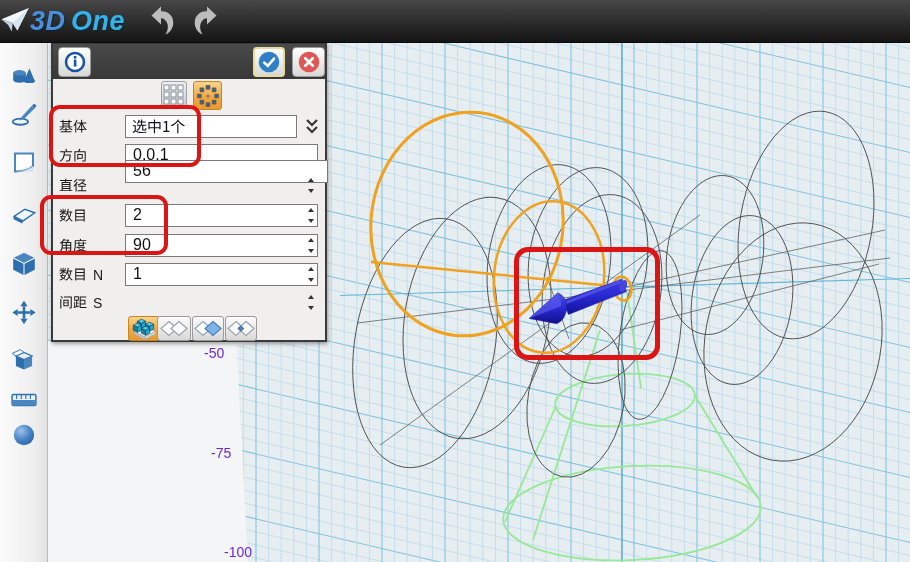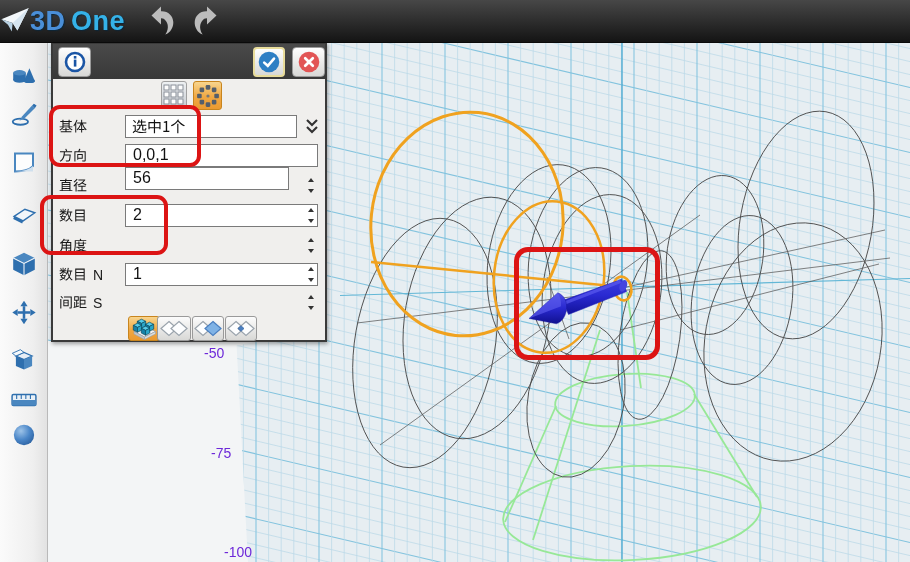--- a/index.html
+++ b/index.html
@@ -1,17 +1,17 @@
 <!DOCTYPE html>
 <html><head><meta charset="utf-8"><style>
 *{margin:0;padding:0;box-sizing:border-box}
 html,body{width:910px;height:562px;overflow:hidden;font-family:"Liberation Sans",sans-serif;background:#fff}
 #stage{position:relative;width:910px;height:562px}
 #topbar{position:absolute;left:0;top:0;width:910px;height:43px;background:linear-gradient(#474747,#303030 45%,#141414);border-bottom:1px solid #0a0a0a;z-index:30}
-#logo3d,#logoone{position:absolute;top:6px;font-weight:bold;font-size:27px;letter-spacing:0.5px;text-shadow:1px 1px 1px #0d2638}
+#logo3d,#logoone{position:absolute;top:6px;font-style:italic;font-weight:bold;font-size:27px;letter-spacing:0.5px;text-shadow:1px 1px 1px #0d2638}
 #logo3d{left:30px;color:#4a8fd8}
 #logoone{left:71px;color:#35b2e8}
 #sidebar{position:absolute;left:0;top:43px;width:48px;height:519px;background:linear-gradient(90deg,#fbfbfb,#efefef 70%,#e2e2e2);border-right:1px solid #b9b9b9;z-index:5}
 .sic{position:absolute;left:50%;transform:translateX(-50%)}
 #wedge{position:absolute;left:48px;top:341px;width:210px;height:221px;z-index:4}
 .axlab{position:absolute;color:#6d28d9;font-size:14px;z-index:6}
 #dialog{position:absolute;left:51px;top:42px;width:276px;height:300px;background:#f0efed;border:2px solid #3a3a3a;box-shadow:1px 2px 4px rgba(0,0,0,0.35);z-index:10}
 #dhead{position:absolute;left:0;top:0;width:100%;height:35px;background:linear-gradient(#4a4a4a,#383838)}
 .hbtn{position:absolute;top:3px;height:30px;border:1px solid #9a9a9a;border-radius:4px;background:linear-gradient(#fefefe,#d8d8d6);display:flex;align-items:center;justify-content:center}
 .tbtn{position:absolute;border:1px solid #a0a0a0;border-radius:3px;background:linear-gradient(#eef1f3,#c9cdd2);display:flex;align-items:center;justify-content:center}
@@ -342,36 +342,37 @@
 <path d="M3 2 L8 7 L13 2" fill="none" stroke="#333" stroke-width="2.1"></path>
 <path d="M3 9 L8 14 L13 9" fill="none" stroke="#333" stroke-width="2.1"></path>
       </svg>
 <svg class="labsvg" style="top:103.5px" width="48" height="17" viewBox="0 0 48 17">
         <path transform="translate(0,12.5)" d="M6.16 -11.452C6.524 -10.794 6.944 -9.898 7.112 -9.338000000000001H0.9520000000000001V-8.316H4.774C4.606 -5.096 4.256 -1.47 0.644 0.322C0.924 0.518 1.26 0.882 1.414 1.1480000000000001C4.074 -0.23800000000000002 5.124 -2.562 5.572 -5.054H10.584C10.36 -1.8900000000000001 10.08 -0.532 9.674 -0.168C9.492 -0.028 9.31 0.0 9.002 0.0C8.624 0.0 7.644 -0.014 6.636 -0.098C6.846 0.182 6.986 0.616 7.014 0.924C7.952 0.994 8.876 1.008 9.366 0.966C9.912 0.9380000000000001 10.262 0.84 10.584 0.47600000000000003C11.13 -0.07 11.41 -1.596 11.69 -5.572C11.718 -5.726 11.732000000000001 -6.0760000000000005 11.732000000000001 -6.0760000000000005H5.74C5.824 -6.8180000000000005 5.88 -7.574 5.922 -8.316H13.104000000000001V-9.338000000000001H7.196L8.19 -9.772C7.994 -10.332 7.5600000000000005 -11.186 7.168 -11.844Z M20.132 -11.788C19.936 -11.074 19.586 -10.094 19.236 -9.338000000000001H15.386V1.12H16.422V-8.316H25.648V-0.28C25.648 -0.028 25.564 0.056 25.284 0.056C24.990000000000002 0.07 24.024 0.084 23.016 0.028C23.17 0.336 23.323999999999998 0.8260000000000001 23.380000000000003 1.12C24.668 1.12 25.536 1.106 26.04 0.9380000000000001C26.53 0.756 26.698 0.42 26.698 -0.28V-9.338000000000001H20.398C20.748 -10.01 21.126 -10.822000000000001 21.434 -11.578ZM19.222 -5.516H22.764V-2.7720000000000002H19.222ZM18.256 -6.454V-0.812H19.222V-1.82H23.744V-6.454Z" fill="#1a1a1a"></path>
       </svg>
 <div class="fld" style="top:99.5px;width:193px">0,0,1</div>
 <svg class="labsvg" style="top:133.5px" width="48" height="17" viewBox="0 0 48 17">
         <path transform="translate(0,12.5)" d="M2.646 -8.484V-0.364H0.644V0.602H13.384V-0.364H11.452V-8.484H6.958L7.196 -9.604000000000001H12.950000000000001V-10.542H7.364L7.5600000000000005 -11.662L6.398000000000001 -11.774000000000001L6.272 -10.542H1.05V-9.604000000000001H6.146L5.95 -8.484ZM3.668 -5.586H10.388V-4.466H3.668ZM3.668 -6.398000000000001V-7.588H10.388V-6.398000000000001ZM3.668 -3.654H10.388V-2.436H3.668ZM3.668 -0.364V-1.624H10.388V-0.364Z M17.598 -11.732000000000001C16.996 -10.738 15.778 -9.576 14.686 -8.848C14.868 -8.638 15.134 -8.232 15.246 -7.98C16.478 -8.82 17.78 -10.122 18.592 -11.34ZM19.376 -11.018V-10.052H24.752000000000002C23.323999999999998 -8.204 20.706 -6.664 18.368000000000002 -5.894C18.592 -5.684 18.858 -5.292 18.998 -5.04C20.356 -5.53 21.77 -6.23 23.044 -7.112C24.387999999999998 -6.524 25.984 -5.684 26.810000000000002 -5.124L27.398 -5.992C26.6 -6.496 25.158 -7.196 23.898 -7.742C24.934 -8.568 25.816000000000003 -9.534 26.418 -10.626L25.662 -11.06L25.466 -11.018ZM19.376 -4.648V-3.668H22.456V-0.252H18.508V0.728H27.384V-0.252H23.52V-3.668H26.558V-4.648ZM17.836 -8.638C17.052 -7.196 15.736 -5.7540000000000004 14.504 -4.83C14.672 -4.578 14.966 -4.046 15.064 -3.822C15.554 -4.214 16.044 -4.69 16.534 -5.222V1.12H17.598V-6.496C18.032 -7.07 18.438 -7.672000000000001 18.774 -8.274000000000001Z" fill="#1a1a1a"></path>
       </svg>
-<div class="fld" style="top:123px;width:164px">56</div>
+<div class="fld" style="top:116px;width:203px">56</div>
 <div class="spin" style="top:129.5px">
         <span class="su"></span>
         <span class="sd"></span>
       </div>
 <svg class="labsvg" style="top:164px" width="48" height="17" viewBox="0 0 48 17">
         <path transform="translate(0,12.5)" d="M6.202 -11.494C5.95 -10.948 5.502 -10.122 5.152 -9.632L5.838 -9.296C6.202 -9.758000000000001 6.678 -10.458 7.0840000000000005 -11.102ZM1.232 -11.102C1.596 -10.514 1.974 -9.744 2.1 -9.254L2.898 -9.604000000000001C2.7720000000000002 -10.108 2.394 -10.864 2.0020000000000002 -11.41ZM5.74 -3.64C5.418 -2.912 4.97 -2.2960000000000003 4.438 -1.764C3.906 -2.0300000000000002 3.36 -2.2960000000000003 2.842 -2.52C3.0380000000000003 -2.856 3.262 -3.234 3.458 -3.64ZM1.54 -2.142C2.226 -1.8760000000000001 2.996 -1.526 3.696 -1.162C2.8000000000000003 -0.518 1.722 -0.07 0.5740000000000001 0.196C0.756 0.392 0.98 0.756 1.078 1.008C2.366 0.658 3.556 0.112 4.564 -0.7000000000000001C5.026 -0.42 5.446 -0.154 5.768 0.084L6.44 -0.602C6.118 -0.8260000000000001 5.712 -1.078 5.25 -1.33C5.992 -2.128 6.58 -3.108 6.93 -4.3260000000000005L6.356 -4.564L6.188 -4.522H3.892L4.2 -5.25L3.262 -5.418C3.164 -5.138 3.024 -4.83 2.884 -4.522H0.98V-3.64H2.45C2.156 -3.08 1.834 -2.562 1.54 -2.142ZM3.598 -11.774000000000001V-9.156H0.7000000000000001V-8.288H3.2760000000000002C2.604 -7.378 1.526 -6.51 0.546 -6.09C0.756 -5.894 0.994 -5.53 1.12 -5.292C1.974 -5.7540000000000004 2.898 -6.538 3.598 -7.364V-5.656H4.578V-7.5600000000000005C5.25 -7.07 6.104 -6.412 6.454 -6.09L7.042 -6.846C6.706 -7.0840000000000005 5.474 -7.868 4.788 -8.288H7.434V-9.156H4.578V-11.774000000000001ZM8.806000000000001 -11.648C8.456 -9.184000000000001 7.8260000000000005 -6.832 6.734 -5.362C6.958 -5.222 7.364 -4.886 7.532 -4.718C7.896 -5.236 8.204 -5.852 8.484 -6.538C8.792 -5.166 9.198 -3.892 9.716000000000001 -2.786C8.932 -1.456 7.84 -0.434 6.314 0.308C6.51 0.518 6.804 0.9380000000000001 6.902 1.162C8.33 0.392 9.408 -0.5740000000000001 10.234 -1.806C10.934000000000001 -0.616 11.802 0.336 12.894 0.994C13.062 0.728 13.370000000000001 0.364 13.608 0.168C12.432 -0.462 11.508000000000001 -1.484 10.794 -2.7720000000000002C11.536 -4.214 12.012 -5.964 12.32 -8.064H13.272V-9.044H9.282C9.478 -9.828 9.646 -10.654 9.772 -11.494ZM11.326 -8.064C11.102 -6.454 10.766 -5.054 10.262 -3.864C9.73 -5.124 9.338000000000001 -6.5520000000000005 9.072000000000001 -8.064Z M17.262 -6.58H24.625999999999998V-4.2700000000000005H17.262ZM17.262 -7.588V-9.856H24.625999999999998V-7.588ZM17.262 -3.262H24.625999999999998V-0.9380000000000001H17.262ZM16.212 -10.892V1.036H17.262V0.084H24.625999999999998V1.036H25.718V-10.892Z" fill="#1a1a1a"></path>
       </svg>
 <div class="fld" style="top:160px;width:193px">2</div>
 <div class="spin" style="top:160px">
         <span class="su"></span>
         <span class="sd"></span>
       </div>
 <svg class="labsvg" style="top:193.5px" width="48" height="17" viewBox="0 0 48 17">
         <path transform="translate(0,12.5)" d="M3.724 -7.5600000000000005H6.804V-5.796H3.724ZM3.724 -8.512H3.682C4.102 -8.974 4.494 -9.464 4.844 -9.94H8.792C8.47 -9.450000000000001 8.064 -8.932 7.658 -8.512ZM11.186 -7.5600000000000005V-5.796H7.868V-7.5600000000000005ZM4.718 -11.802C4.018 -10.388 2.674 -8.68 0.784 -7.406000000000001C1.036 -7.252 1.3860000000000001 -6.888 1.568 -6.636C1.96 -6.916 2.324 -7.21 2.66 -7.518V-5.0120000000000005C2.66 -3.2760000000000002 2.478 -1.078 0.924 0.47600000000000003C1.1480000000000001 0.616 1.554 1.022 1.722 1.232C2.66 0.308 3.178 -0.896 3.444 -2.114H6.804V0.812H7.868V-2.114H11.186V-0.252C11.186 -0.028 11.102 0.042 10.864 0.042C10.626 0.056 9.772 0.07 8.904 0.028C9.044 0.322 9.226 0.784 9.282 1.078C10.43 1.078 11.200000000000001 1.064 11.662 0.882C12.11 0.714 12.25 0.392 12.25 -0.23800000000000002V-8.512H8.89C9.422 -9.1 9.954 -9.772 10.304 -10.388L9.59 -10.892L9.422 -10.836H5.446L5.88 -11.578ZM3.724 -4.872H6.804V-3.052H3.612C3.696 -3.682 3.724 -4.312 3.724 -4.872ZM11.186 -4.872V-3.052H7.868V-4.872Z M19.404 -9.016V-7.798H17.15V-6.93H19.404V-4.606H24.85V-6.93H27.118000000000002V-7.798H24.85V-9.016H23.814V-7.798H20.412V-9.016ZM23.814 -6.93V-5.446H20.412V-6.93ZM24.598 -2.842C23.982 -2.114 23.114 -1.54 22.106 -1.092C21.112000000000002 -1.554 20.3 -2.142 19.712 -2.842ZM17.346 -3.71V-2.842H19.166L18.69 -2.646C19.264 -1.862 20.034 -1.204 20.958 -0.658C19.642 -0.23800000000000002 18.172 0.014 16.688 0.14C16.842 0.378 17.038 0.784 17.108 1.036C18.858 0.84 20.566 0.49 22.064 -0.098C23.450000000000003 0.518 25.088 0.91 26.852 1.12C26.978 0.854 27.244 0.434 27.468 0.21C25.928 0.07 24.486 -0.21 23.240000000000002 -0.644C24.472 -1.302 25.494 -2.198 26.137999999999998 -3.402L25.48 -3.7520000000000002L25.298000000000002 -3.71ZM20.622 -11.578C20.818 -11.214 21.028 -10.766 21.182000000000002 -10.374H15.764V-6.5520000000000005C15.764 -4.466 15.666 -1.47 14.518 0.644C14.784 0.728 15.246 0.9520000000000001 15.456 1.12C16.632 -1.092 16.814 -4.3260000000000005 16.814 -6.566V-9.38H27.272V-10.374H22.372C22.204 -10.822000000000001 21.924 -11.382 21.672 -11.83Z" fill="#1a1a1a"></path>
       </svg>
+<div class="fld" style="top:189.5px;width:193px">90</div>
 <div class="spin" style="top:189.5px">
         <span class="su"></span>
         <span class="sd"></span>
       </div>
 <svg class="labsvg" style="top:222.5px" width="48" height="17" viewBox="0 0 48 17">
         <path transform="translate(0,12.5)" d="M6.202 -11.494C5.95 -10.948 5.502 -10.122 5.152 -9.632L5.838 -9.296C6.202 -9.758000000000001 6.678 -10.458 7.0840000000000005 -11.102ZM1.232 -11.102C1.596 -10.514 1.974 -9.744 2.1 -9.254L2.898 -9.604000000000001C2.7720000000000002 -10.108 2.394 -10.864 2.0020000000000002 -11.41ZM5.74 -3.64C5.418 -2.912 4.97 -2.2960000000000003 4.438 -1.764C3.906 -2.0300000000000002 3.36 -2.2960000000000003 2.842 -2.52C3.0380000000000003 -2.856 3.262 -3.234 3.458 -3.64ZM1.54 -2.142C2.226 -1.8760000000000001 2.996 -1.526 3.696 -1.162C2.8000000000000003 -0.518 1.722 -0.07 0.5740000000000001 0.196C0.756 0.392 0.98 0.756 1.078 1.008C2.366 0.658 3.556 0.112 4.564 -0.7000000000000001C5.026 -0.42 5.446 -0.154 5.768 0.084L6.44 -0.602C6.118 -0.8260000000000001 5.712 -1.078 5.25 -1.33C5.992 -2.128 6.58 -3.108 6.93 -4.3260000000000005L6.356 -4.564L6.188 -4.522H3.892L4.2 -5.25L3.262 -5.418C3.164 -5.138 3.024 -4.83 2.884 -4.522H0.98V-3.64H2.45C2.156 -3.08 1.834 -2.562 1.54 -2.142ZM3.598 -11.774000000000001V-9.156H0.7000000000000001V-8.288H3.2760000000000002C2.604 -7.378 1.526 -6.51 0.546 -6.09C0.756 -5.894 0.994 -5.53 1.12 -5.292C1.974 -5.7540000000000004 2.898 -6.538 3.598 -7.364V-5.656H4.578V-7.5600000000000005C5.25 -7.07 6.104 -6.412 6.454 -6.09L7.042 -6.846C6.706 -7.0840000000000005 5.474 -7.868 4.788 -8.288H7.434V-9.156H4.578V-11.774000000000001ZM8.806000000000001 -11.648C8.456 -9.184000000000001 7.8260000000000005 -6.832 6.734 -5.362C6.958 -5.222 7.364 -4.886 7.532 -4.718C7.896 -5.236 8.204 -5.852 8.484 -6.538C8.792 -5.166 9.198 -3.892 9.716000000000001 -2.786C8.932 -1.456 7.84 -0.434 6.314 0.308C6.51 0.518 6.804 0.9380000000000001 6.902 1.162C8.33 0.392 9.408 -0.5740000000000001 10.234 -1.806C10.934000000000001 -0.616 11.802 0.336 12.894 0.994C13.062 0.728 13.370000000000001 0.364 13.608 0.168C12.432 -0.462 11.508000000000001 -1.484 10.794 -2.7720000000000002C11.536 -4.214 12.012 -5.964 12.32 -8.064H13.272V-9.044H9.282C9.478 -9.828 9.646 -10.654 9.772 -11.494ZM11.326 -8.064C11.102 -6.454 10.766 -5.054 10.262 -3.864C9.73 -5.124 9.338000000000001 -6.5520000000000005 9.072000000000001 -8.064Z M17.262 -6.58H24.625999999999998V-4.2700000000000005H17.262ZM17.262 -7.588V-9.856H24.625999999999998V-7.588ZM17.262 -3.262H24.625999999999998V-0.9380000000000001H17.262ZM16.212 -10.892V1.036H17.262V0.084H24.625999999999998V1.036H25.718V-10.892Z" fill="#1a1a1a"></path>
         <text x="34" y="12.5" font-size="14" font-family="Liberation Sans, sans-serif" fill="#1a1a1a">N</text>
       </svg>
 <div class="fld" style="top:218.5px;width:193px">1</div>
 <div class="spin" style="top:218.5px">

